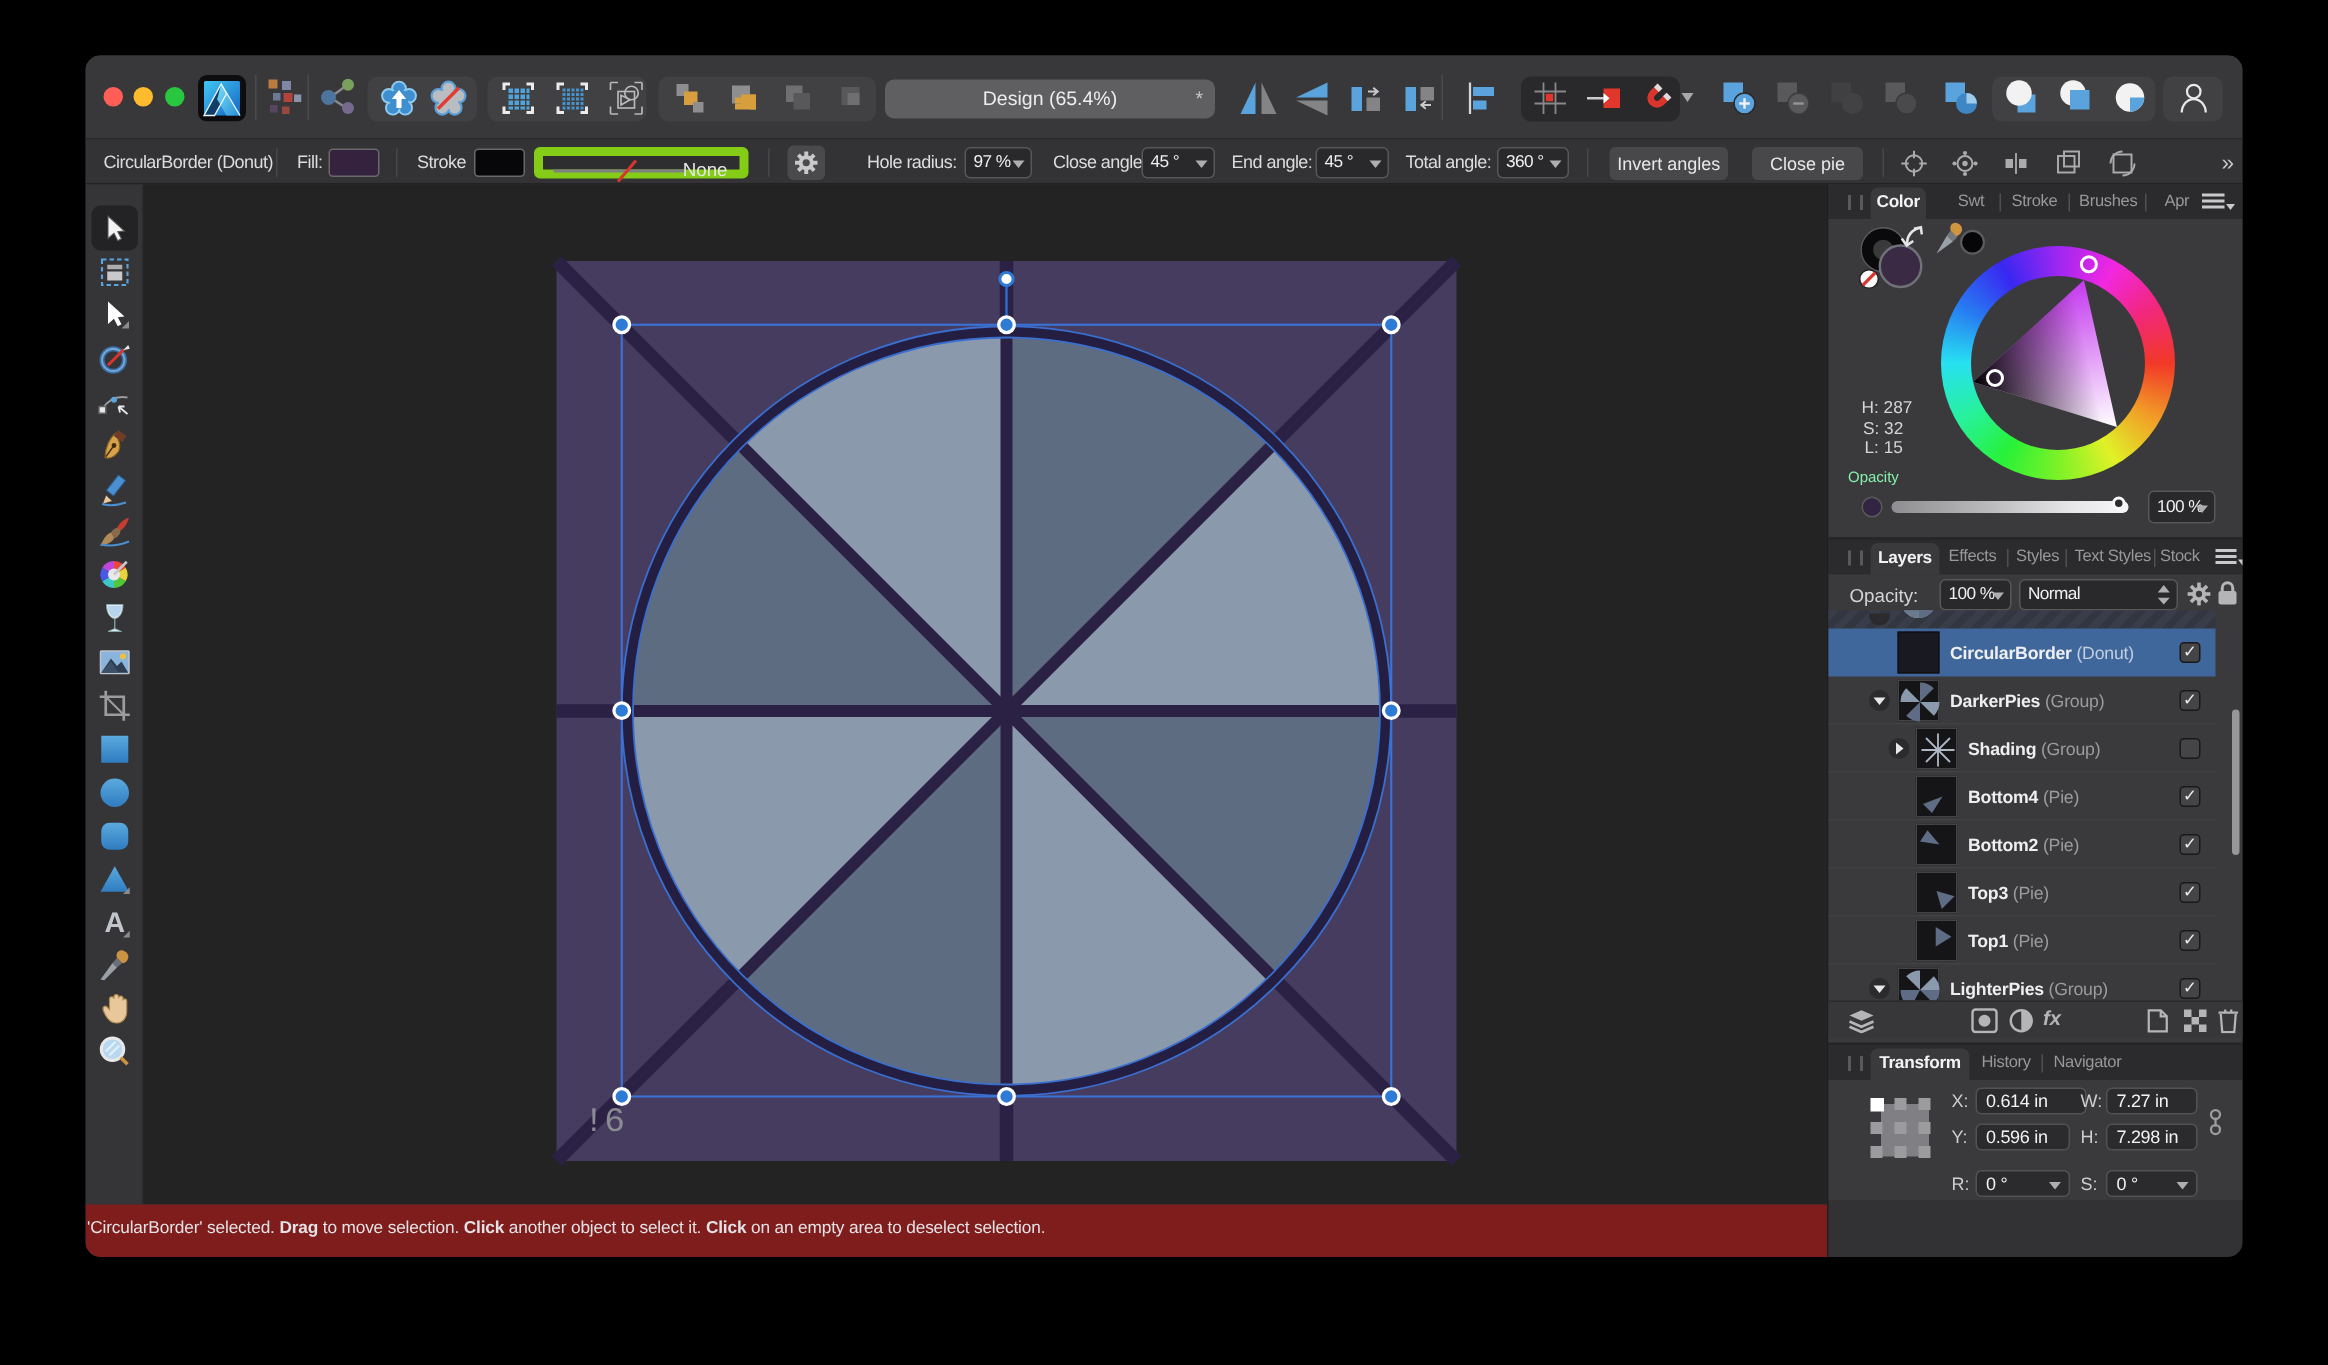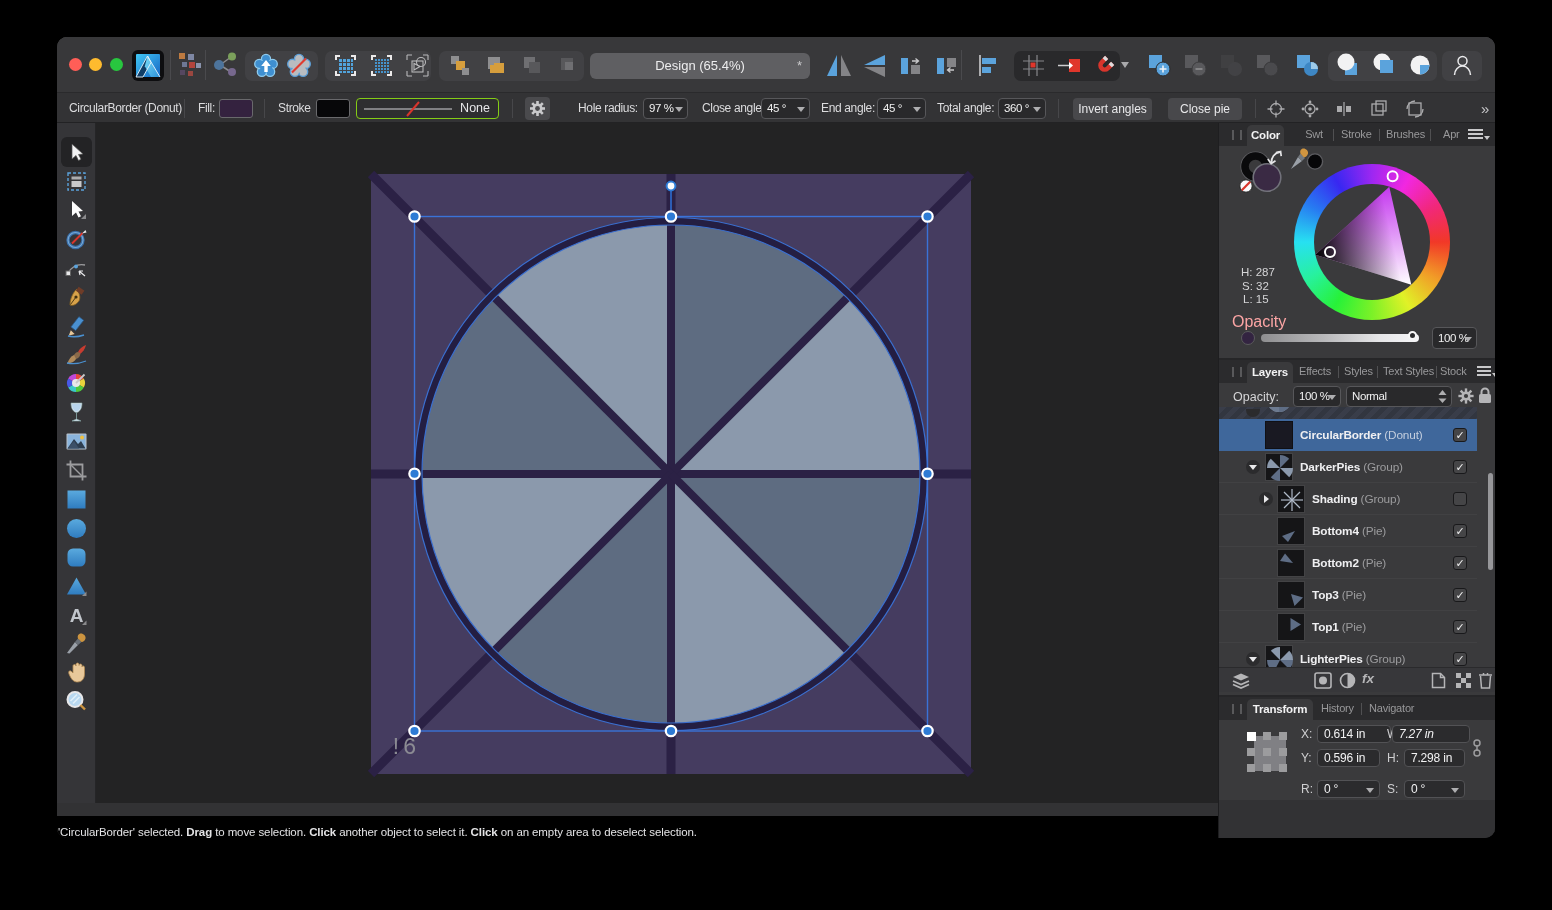--- a/index.html
+++ b/index.html
@@ -10,22 +10,22 @@
 .dots { background-image:radial-gradient(#3e3e41 0.8px, transparent 0.9px);
   background-size:4px 4px; }
 #titlebar { position:absolute; left:0; top:0; width:100%; height:55px; background:#38383a; }
 #ctxbar { position:absolute; left:0; top:55px; width:100%; height:31px; background:#333335;
   border-top:1px solid #2a2a2c; border-bottom:1px solid #222224; }
 #tools { position:absolute; left:0; top:86px; width:39px; height:680px; background:#353538;
   border-right:1px solid #252527; }
 #canvas { position:absolute; left:39px; top:86px; width:1122px; height:680px; background:#232324; }
 #panels { position:absolute; left:1161px; top:86px; width:277px; height:715px; background:#323234;
   border-left:1px solid #1e1e20; }
-#statusbar { position:absolute; left:0; top:766px; width:1161px; height:35px; background:#000000;
-  color:#e3e3e5; font-size:11.5px; letter-spacing:-0.1px; line-height:33px; padding-left:1px;margin-top:13px; }
+#statusbar { position:absolute; left:0; top:766px; width:1161px; height:35px; background:#7f1d1d;
+  color:#e3e3e5; font-size:11.5px; letter-spacing:-0.1px; line-height:33px; padding-left:1px; }
 
 .tl { position:absolute; top:20.5px; width:13px; height:13px; border-radius:50%; }
 
 .ti { position:absolute; top:14px; }
 .sep { position:absolute; top:13px; width:1px; height:30px; background:#4a4a4d; }
 .grp { position:absolute; top:14px; height:30px; background:#414144; border-radius:7px; }
 .grpd { position:absolute; top:14px; height:30px; background:#29292b; border-radius:7px; }
 .pill { position:absolute; left:533px; top:16px; width:220px; height:26px; background:#5f5f62;
   border-radius:6px; color:#ededee; font-size:13px; text-align:center; line-height:26px; }
 
@@ -329,21 +329,21 @@
     </svg>
   </div>
   <div id="ctxbar">
     <div class="cl" style="left:12px;">CircularBorder (Donut)</div>
     <div class="csep" style="left:127px;"></div>
     <div class="cl" style="left:141px;">Fill:</div>
     <div class="swatch" style="left:162px;background:#34223f;"></div>
     <div class="csep" style="left:207px;"></div>
     <div class="cl" style="left:221px;">Stroke</div>
     <div class="swatch" style="left:259px;background:#070709;"></div>
-    <div style="position:absolute;left:299px;top:5px;width:143px;height:21px;background:#2e2e30;border:1px solid #84cc16;border-radius:4px;">
+    <div style="position:absolute;left:299px;top:5px;width:143px;height:21px;background:#2e2e30;border:6px solid #84cc16;border-radius:4px;">
       <div style="position:absolute;left:7px;top:9px;width:88px;height:2px;background:#808083;"></div>
       <div style="position:absolute;left:48px;top:1px;width:16px;height:18px;">
         <svg width="16" height="18">
             <line x1="2" y1="16" x2="14" y2="2" stroke="#d8352c" stroke-width="2"></line>
           </svg>
       </div>
       <div style="position:absolute;right:8px;top:0;height:19px;line-height:19px;font-size:12.5px;color:#e6e6e8;">None</div>
     </div>
     <div class="csep" style="left:455px;"></div>
     <div style="position:absolute;left:468px;top:4px;width:25px;height:23px;background:#4a4a4d;border-radius:4px;">
@@ -616,21 +616,21 @@
           </linearGradient>
         </defs>
         <polygon points="95.3,22.7 117.3,120.7 21.4,90.7" fill="url(#tg1)"></polygon>
         <polygon points="95.3,22.7 117.3,120.7 21.4,90.7" fill="url(#tg2)"></polygon>
         <circle cx="98.6" cy="12.2" r="5" fill="none" stroke="#ffffff" stroke-width="2"></circle>
         <circle cx="36" cy="88" r="5" fill="none" stroke="#ffffff" stroke-width="2"></circle>
       </svg>
       <div style="position:absolute;left:22px;top:120px;font-size:11.5px;color:#d5d5d7;">H: 287</div>
       <div style="position:absolute;left:23px;top:134px;font-size:11.5px;color:#d5d5d7;">S: 32</div>
       <div style="position:absolute;left:24px;top:147px;font-size:11.5px;color:#d5d5d7;">L: 15</div>
-      <div style="position:absolute;left:13px;top:167px;font-size:16px;color:#fca5a5;">Opacity</div>
+      <div style="position:absolute;left:13px;top:167px;font-size:10px;color:#86efac;">Opacity</div>
       <div style="position:absolute;left:22px;top:185px;width:14px;height:14px;border-radius:50%;background:#332441;border:1px solid #5a5a5c;"></div>
       <div style="position:absolute;left:42px;top:188px;width:158px;height:8px;border-radius:4px;background:linear-gradient(to right,#8e8e90,#b9b9bb 40%,#e6e6e8 75%,#f6f6f8);"></div>
       <div style="position:absolute;left:189px;top:185px;width:9px;height:9px;border-radius:50%;background:#2b2b2d;border:2.5px solid #f8f8f8;"></div>
       <div class="dd" style="left:213px;top:181px;width:45px;height:22px;line-height:20px;">100 %<div class="ar" style="top:9px;"></div></div>
     </div>
 
     <div style="position:absolute;left:0;top:235px;width:100%;height:2px;background:#262628;"></div>
     <div class="ptabs" style="top:237px;">
       <div class="grip"></div>
       <div class="ptab-on" style="left:28px;width:46px;">Layers</div>
@@ -839,21 +839,21 @@
       <div style="position:absolute;left:60px;top:12px;width:8px;height:8px;background:#9c9c9e;"></div>
       <div style="position:absolute;left:28px;top:28px;width:8px;height:8px;background:#9c9c9e;"></div>
       <div style="position:absolute;left:44px;top:28px;width:8px;height:8px;background:#9c9c9e;"></div>
       <div style="position:absolute;left:60px;top:28px;width:8px;height:8px;background:#9c9c9e;"></div>
       <div style="position:absolute;left:28px;top:44px;width:8px;height:8px;background:#9c9c9e;"></div>
       <div style="position:absolute;left:44px;top:44px;width:8px;height:8px;background:#9c9c9e;"></div>
       <div style="position:absolute;left:60px;top:44px;width:8px;height:8px;background:#9c9c9e;"></div>
       <div class="tlab" style="left:82px;top:7px;">X:</div>
       <div class="tfield" style="left:98px;top:5px;width:74px;">0.614 in</div>
       <div class="tlab" style="left:168px;top:7px;">W:</div>
-      <div class="tfield" style="left:173px;top:5px;width:78px;font-style:italic;">7.27 in</div>
+      <div class="tfield" style="left:185px;top:5px;width:61px;">7.27 in</div>
       <div class="tlab" style="left:82px;top:31px;">Y:</div>
       <div class="tfield" style="left:98px;top:29px;width:63px;">0.596 in</div>
       <div class="tlab" style="left:168px;top:31px;">H:</div>
       <div class="tfield" style="left:185px;top:29px;width:61px;">7.298 in</div>
       <div class="tlab" style="left:82px;top:62px;">R:</div>
       <div class="tfield" style="left:98px;top:60px;width:63px;">0 °<div class="ar" style="position:absolute;right:5px;top:7px;width:0;height:0;border-left:4px solid transparent;border-right:4px solid transparent;border-top:5px solid #aeaeb0;"></div></div>
       <div class="tlab" style="left:168px;top:62px;">S:</div>
       <div class="tfield" style="left:185px;top:60px;width:61px;">0 °<div class="ar" style="position:absolute;right:5px;top:7px;width:0;height:0;border-left:4px solid transparent;border-right:4px solid transparent;border-top:5px solid #aeaeb0;"></div></div>
       <svg style="position:absolute;left:253px;top:18px;" width="10" height="20">
         <circle cx="5" cy="5" r="3" fill="none" stroke="#9c9c9e" stroke-width="1.5"></circle>

